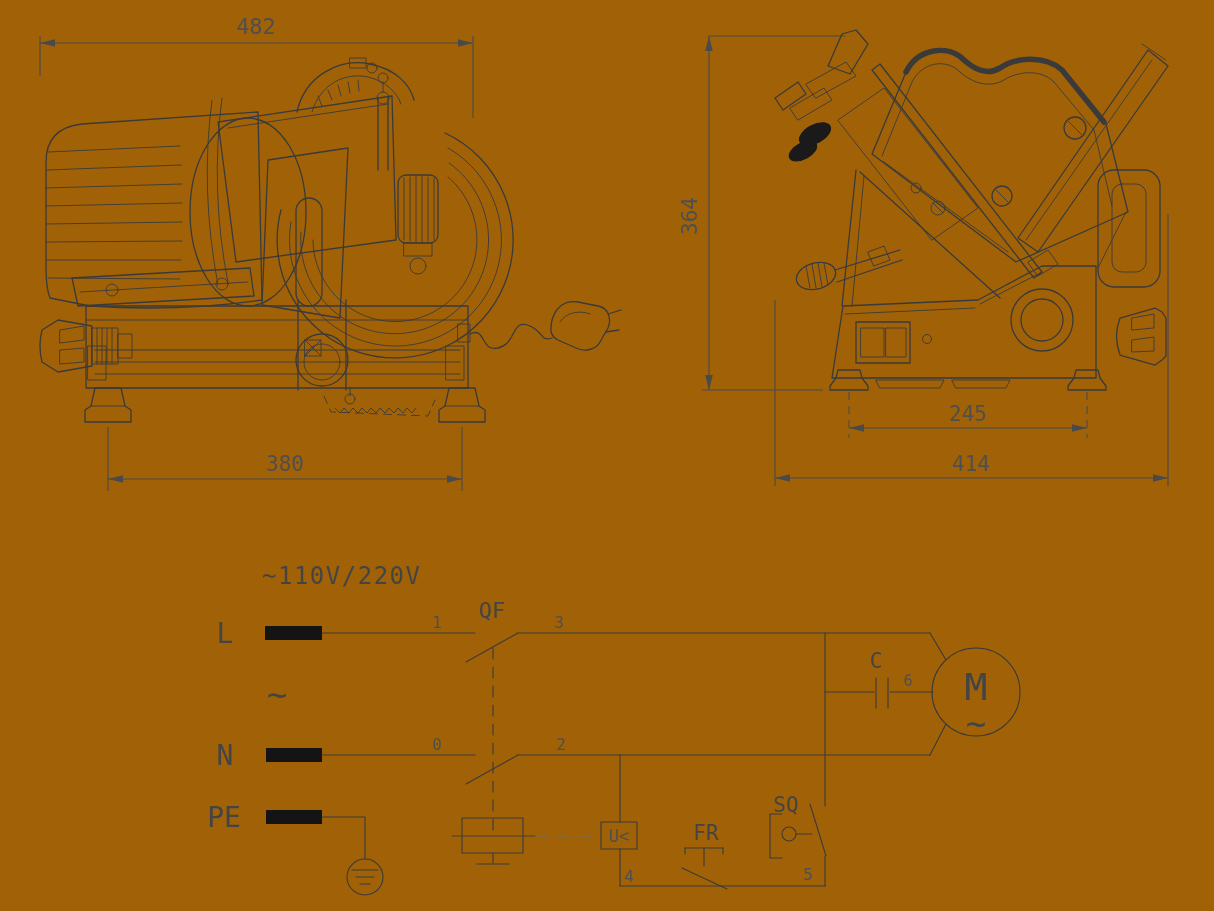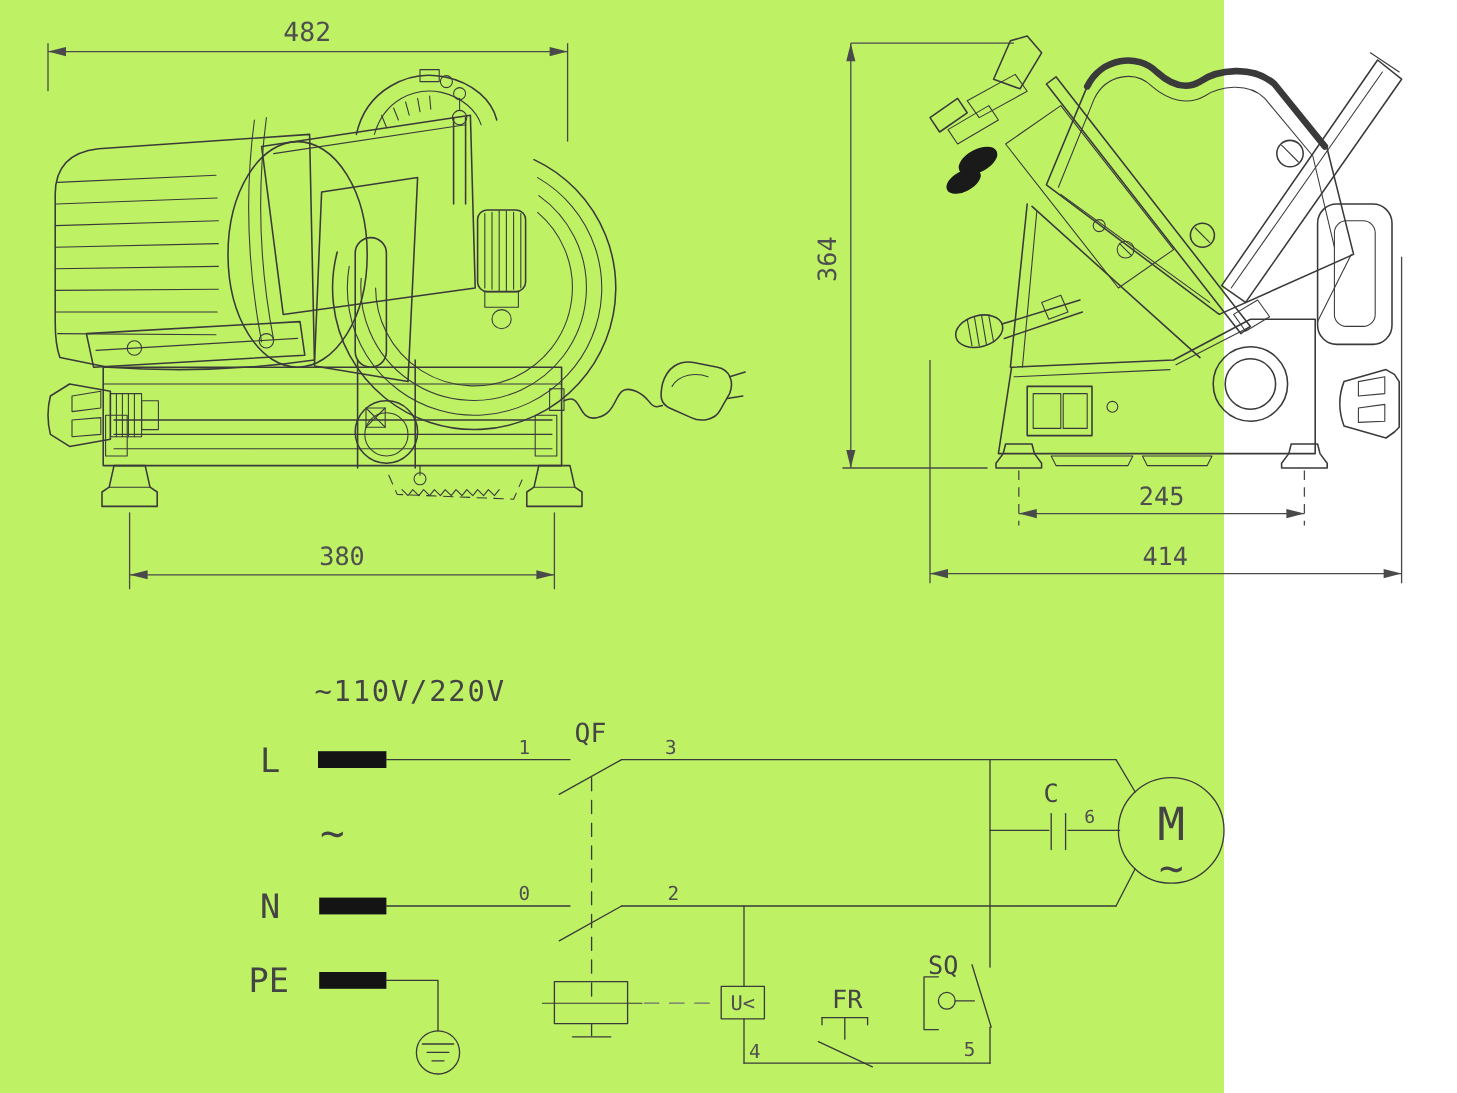--- a/index.html
+++ b/index.html
@@ -1,16 +1,16 @@
 <!DOCTYPE html>
 <html><head>
 <meta charset="utf-8">
 <style>
   html,body{margin:0;padding:0;background:#ffffff;}
-  .stage{width:1020px;height:911px;background:#bef264;position:relative;}
+  .stage{width:1214px;height:911px;background:#a16207;position:relative;}
   svg{display:block;}
   .ln{stroke:#3a3a3a;fill:none;stroke-width:1.3;stroke-linecap:round;stroke-linejoin:round;}
   .thin{stroke-width:0.9;}
   .med{stroke-width:1.1;}
   .thk{stroke-width:5.5;}
   .dim{stroke:#4a4a4a;fill:none;stroke-width:1.1;}
   .arr{fill:#4a4a4a;stroke:none;}
   .dark{fill:#1a1a1a;stroke:#1a1a1a;}
   .term{fill:#141414;stroke:none;}
   .dsh{stroke-dasharray:11 8;}

